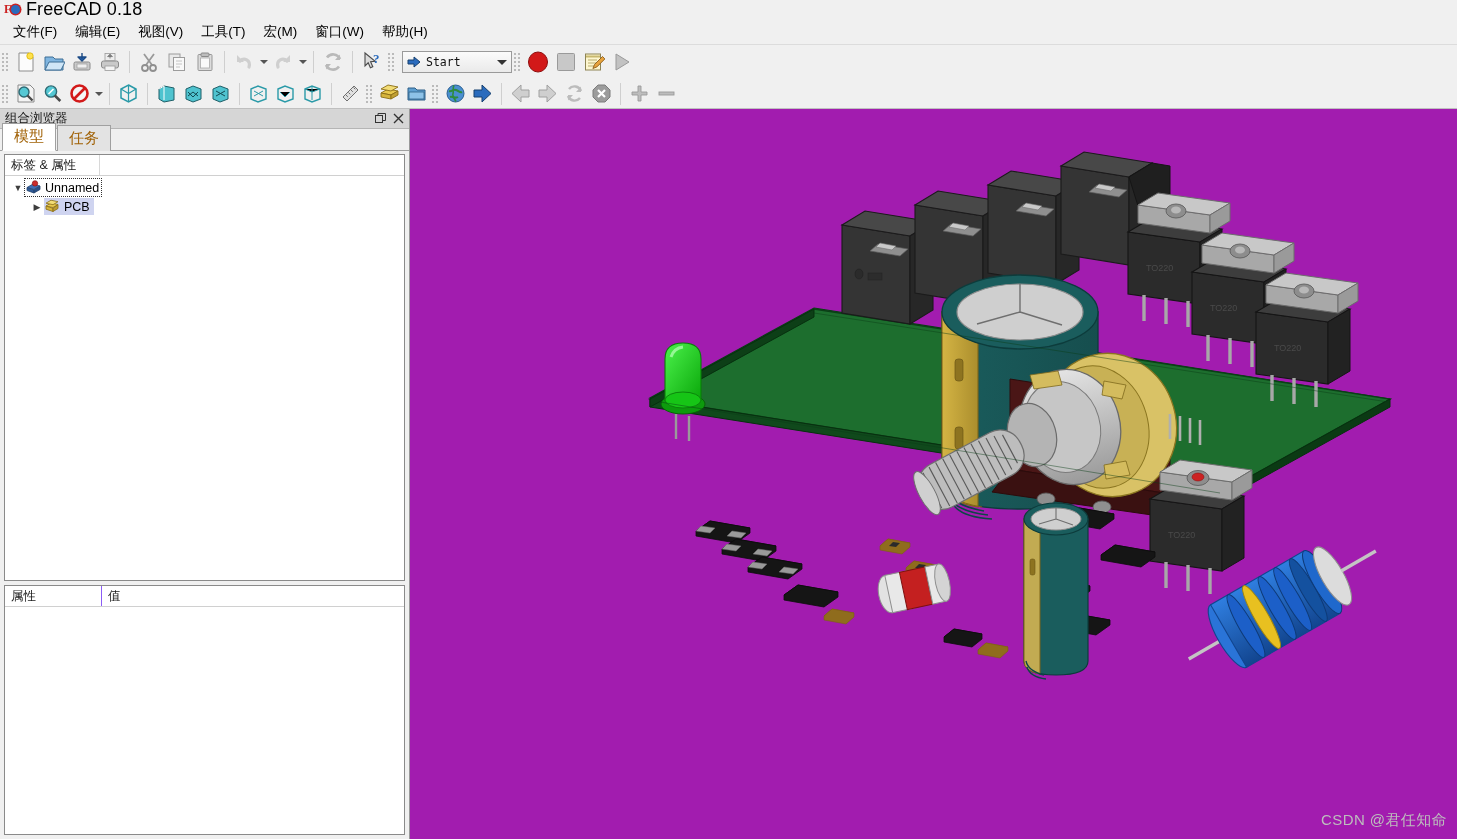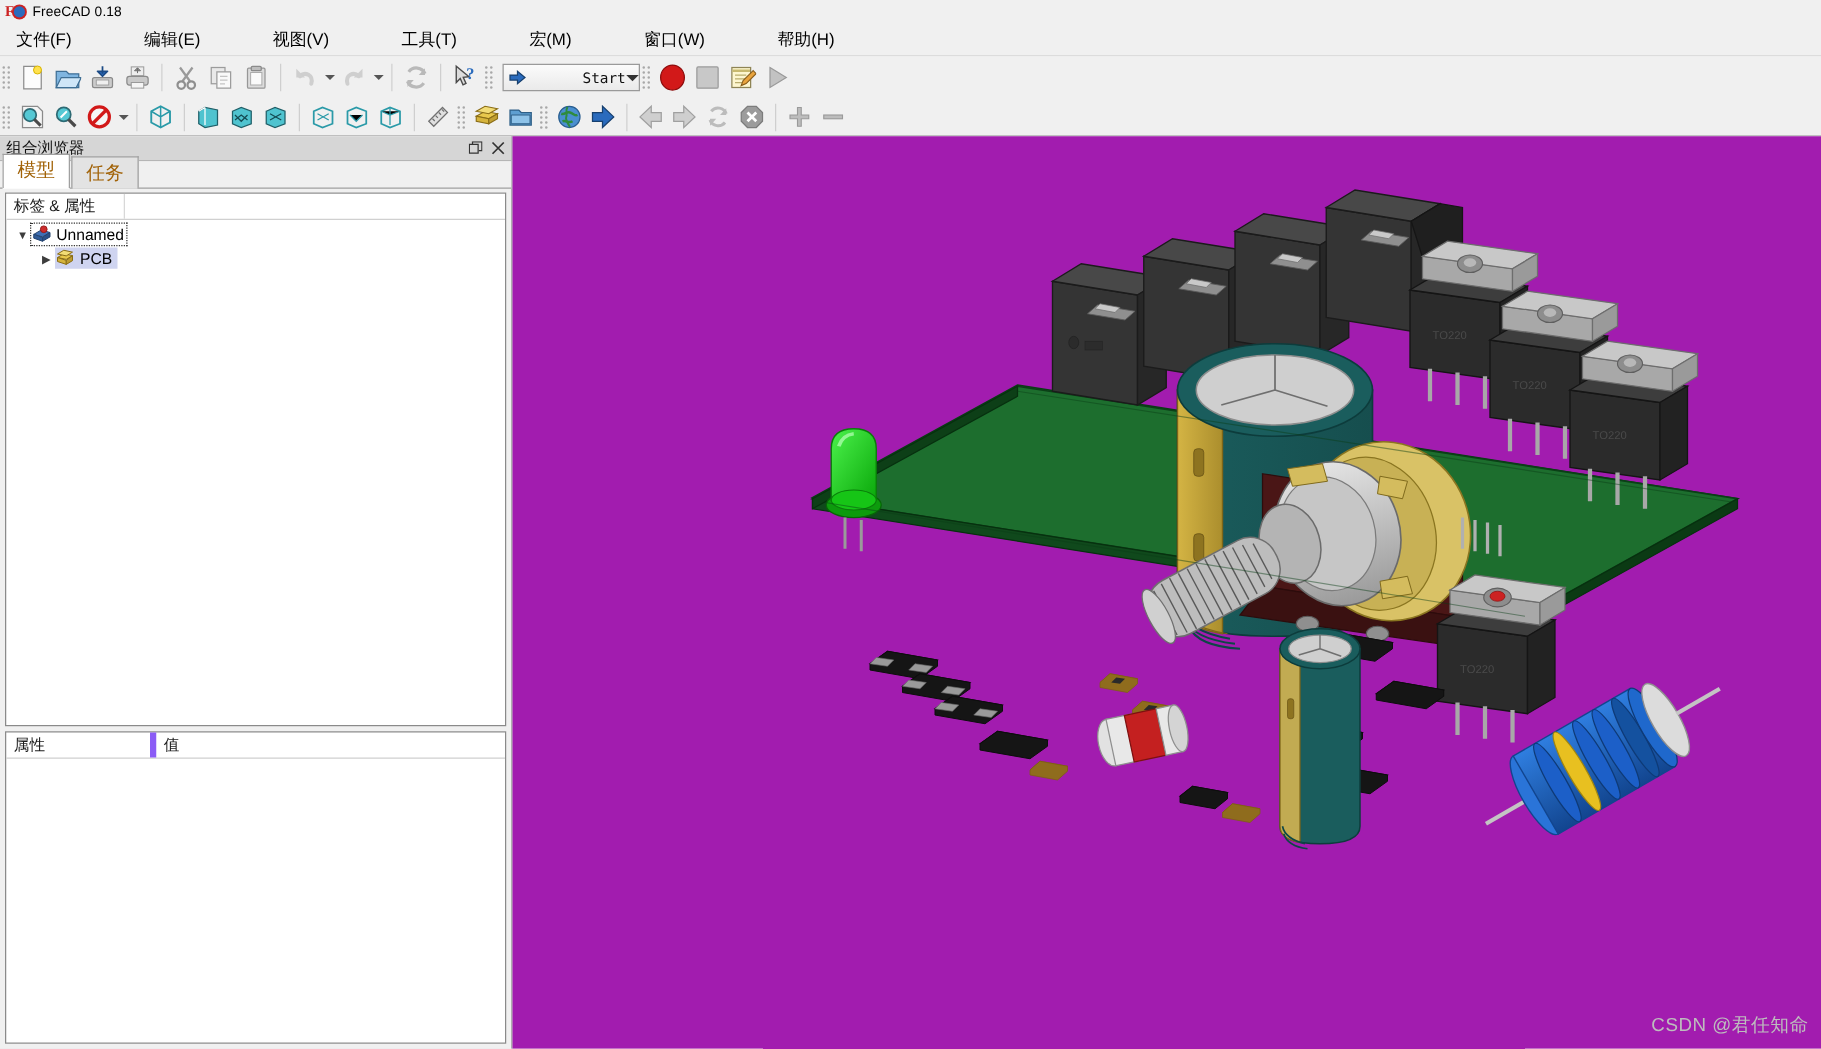--- a/index.html
+++ b/index.html
@@ -34,30 +34,29 @@
     position: absolute; left: 0; top: 1px;
     font-size: 12px; font-weight: bold; color: #cc2222;
     line-height: 12px; font-family: "Liberation Serif", serif;
   }
   .app-icon .gear {
     position: absolute; left: 7px; top: 3px;
     width: 9px; height: 9px; border-radius: 50%;
     background: #2a6bbd;
     box-shadow: 0 0 0 1.5px #cc2222;
   }
-  .titlebar .ttext { font-size: 11px; letter-spacing: .1px; text-align: center; }
+  .titlebar .ttext { font-size: 18px; letter-spacing: .1px; text-align: center; }
 
   
   .menubar {
     height: 26px; min-height: 26px;
     background: #f0f0f0;
     display: flex; align-items: center;
     padding-left: 4px;
     border-bottom: 1px solid #dcdcdc;
-    gap: 40px;
   }
   .menu-item {
     font-size: 13.5px; color: #000;
     padding: 3px 9px; cursor: default;
     white-space: nowrap;
   }
 
   
   .toolbar-area {
     background: #f0f0f0;
@@ -105,21 +104,21 @@
     width: 110px; height: 22px;
     margin-left: 4px;
     background: linear-gradient(#fbfbfb,#eaeaea);
     border: 1px solid #9a9a9a;
     display: flex; align-items: center;
     font-family: "DejaVu Sans Mono", monospace;
     font-size: 11.5px; color: #111;
     cursor: default; position: relative;
   }
   .wb-combo .wbicon { margin: 0 5px 0 4px; display: flex; }
-  .wb-combo .wblabel { flex: 1; margin-left: 40px; }
+  .wb-combo .wblabel { flex: 1; }
   .wb-combo .wbarrow {
     width: 18px; display: flex; align-items: center; justify-content: center;
   }
   .wb-combo .wbarrow::after {
     content: ""; width: 0; height: 0;
     border-left: 5px solid transparent;
     border-right: 5px solid transparent;
     border-top: 5px solid #333;
   }
 
@@ -236,21 +235,21 @@
   .prop-header {
     height: 21px; min-height: 21px;
     display: flex; align-items: stretch;
     border-bottom: 1px solid #d0d0d0;
     font-size: 12.5px; color: #1a1a1a;
   }
   .prop-header .pcol {
     display: flex; align-items: center; padding-left: 6px;
   }
   .prop-header .pcol.c1 {
-    width: 120px; border-right: 5px solid #8b5cf6;
+    width: 97px; border-right: 1px solid #8b5cf6;
   }
   .prop-header .pcol.c2 { flex: 1; }
   .prop-body { flex: 1; }
 
   
   .viewport {
     flex: 1; position: relative;
     background: #a21caf;
     overflow: hidden;
   }

